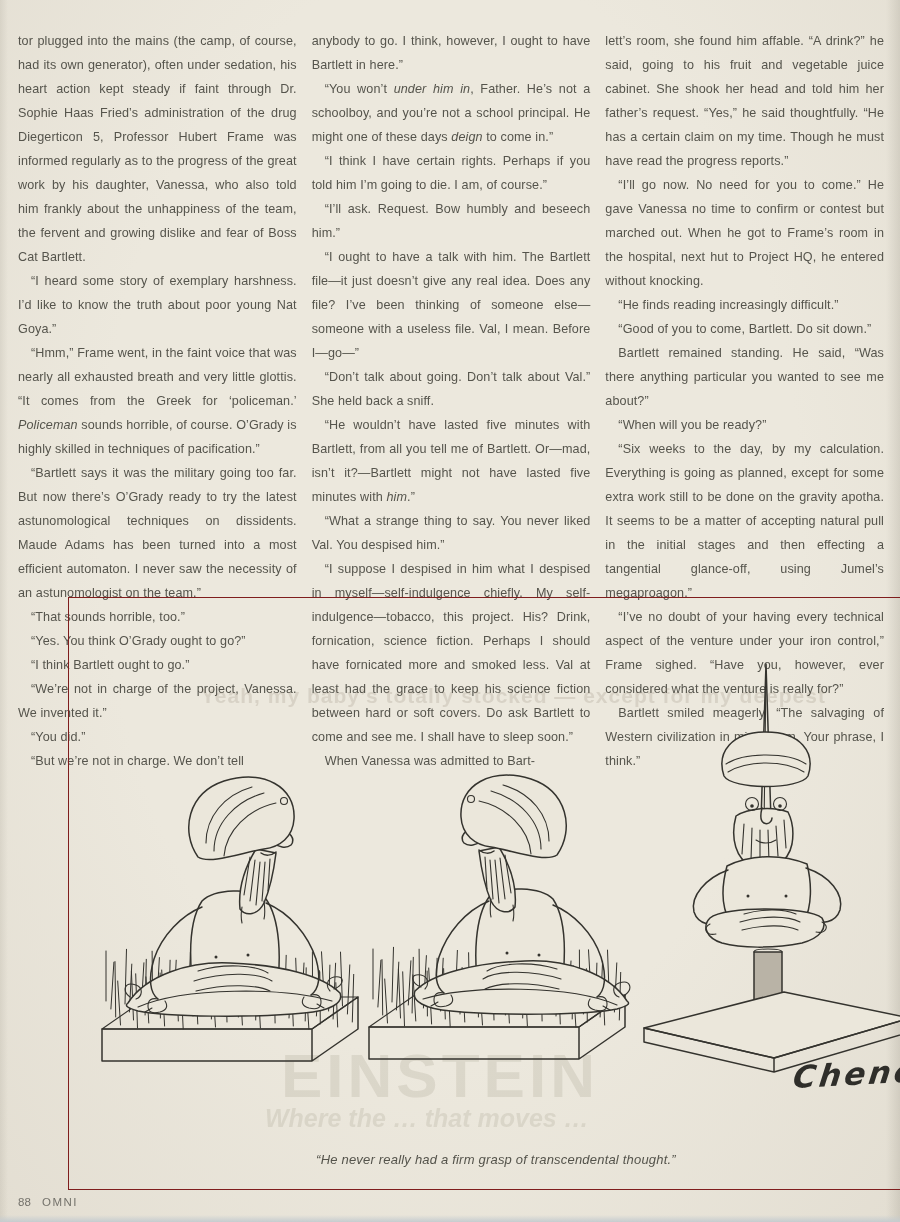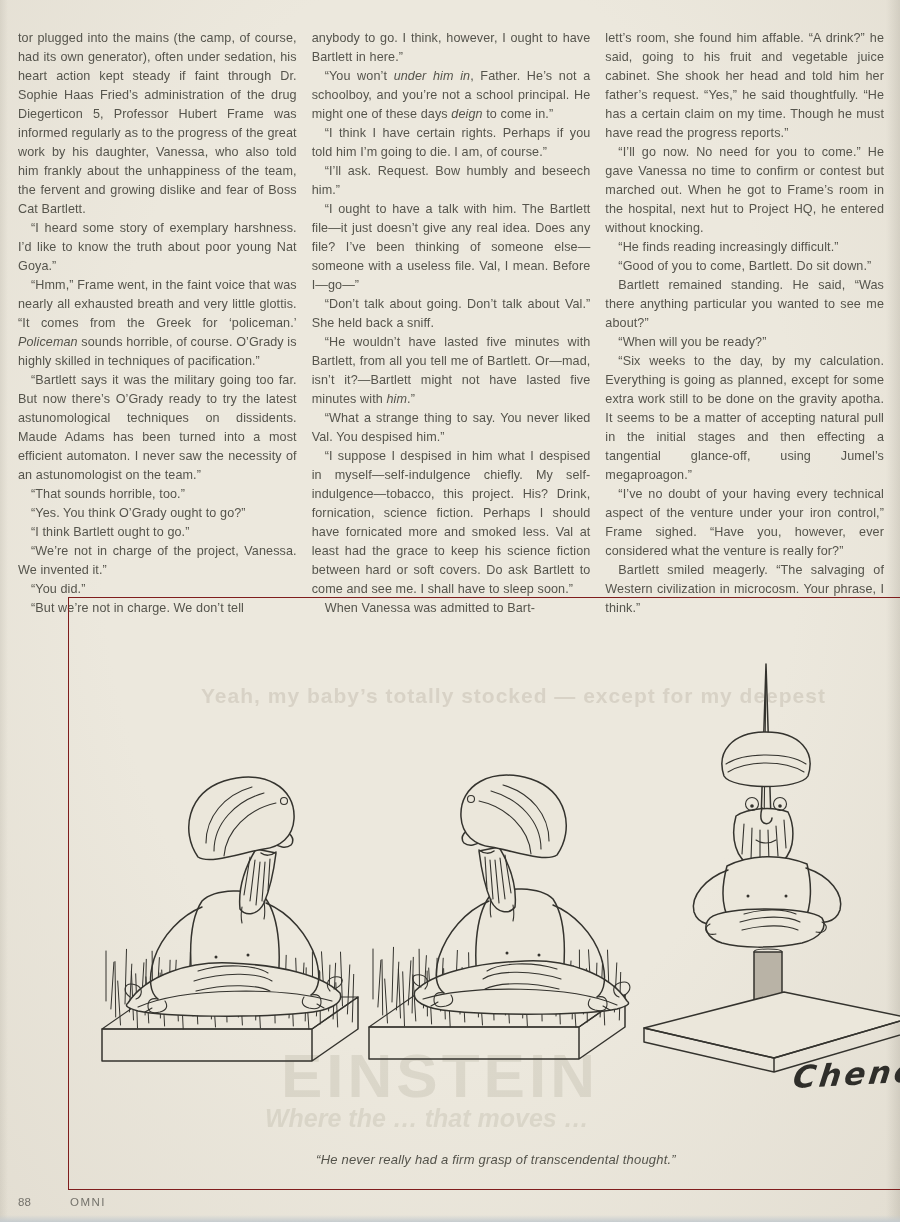--- a/index.html
+++ b/index.html
@@ -8,40 +8,40 @@
        background:radial-gradient(ellipse at 50% 42%, #ece8dd 55%, #e3ded2 100%);}
   .edge-right{position:absolute;right:0;top:0;width:14px;height:100%;
        background:linear-gradient(to right, rgba(0,0,0,0), rgba(90,85,70,.14));}
   .edge-left{position:absolute;left:0;top:0;width:8px;height:100%;
        background:linear-gradient(to left, rgba(0,0,0,0), rgba(90,85,70,.10));}
   .edge-bottom{position:absolute;left:0;bottom:0;width:100%;height:7px;
        background:linear-gradient(to bottom, rgba(140,150,155,0), #c6cccf);}
 
   .cols{position:absolute;left:18px;top:29px;width:866px;display:flex;gap:15px;}
   .col{width:279px;text-align:justify;color:#55544c;font-size:12.6px;
-       line-height:19px;letter-spacing:.1px;}
+       line-height:24px;letter-spacing:.1px;}
   .col p{margin:0;}
   .col p.ind{text-indent:13px;}
   .col em{font-style:italic;}
 
   .cartoon-box{position:absolute;left:22px;top:597px;width:854px;height:591px;
        border:1px solid #7f1d1d;margin-left:46px;}
   .cartoon-box svg{position:absolute;left:0;top:28px;width:854px;height:490px;}
 
   .ghost{position:absolute;color:rgba(110,100,80,.16);font-weight:bold;
        filter:blur(.6px);white-space:nowrap;pointer-events:none;}
   .ghost-top{top:86px;left:132px;font-size:21px;letter-spacing:1px;}
   .ghost-big{top:442px;left:212px;font-size:62px;letter-spacing:4px;color:rgba(110,100,80,.13);}
   .ghost-line{top:506px;left:196px;font-size:25px;font-style:italic;color:rgba(110,100,80,.13);}
 
   .caption{position:absolute;left:0;bottom:22px;width:100%;text-align:center;
        font-style:italic;font-size:13px;color:#54534b;letter-spacing:.2px;}
 
   .folio{position:absolute;left:18px;top:1196px;font-size:11.5px;color:#74726b;}
-  .folio .mag{margin-left:36px;letter-spacing:1.5px;}
+  .folio .mag{margin-left:8px;letter-spacing:1.5px;}
 
   .ink{stroke:#34332e;fill:none;stroke-width:1.5;stroke-linecap:round;stroke-linejoin:round;}
   .fillpaper{fill:#ebe7db;}
   .thin{stroke-width:1.1;}
   .dot{fill:#34332e;stroke:none;}
   .sig{font-family:"DejaVu Sans",sans-serif;font-size:31px;font-style:italic;
        font-weight:bold;fill:#2f2e2a;letter-spacing:3px;}
 </style>
 </head>
 <body>

